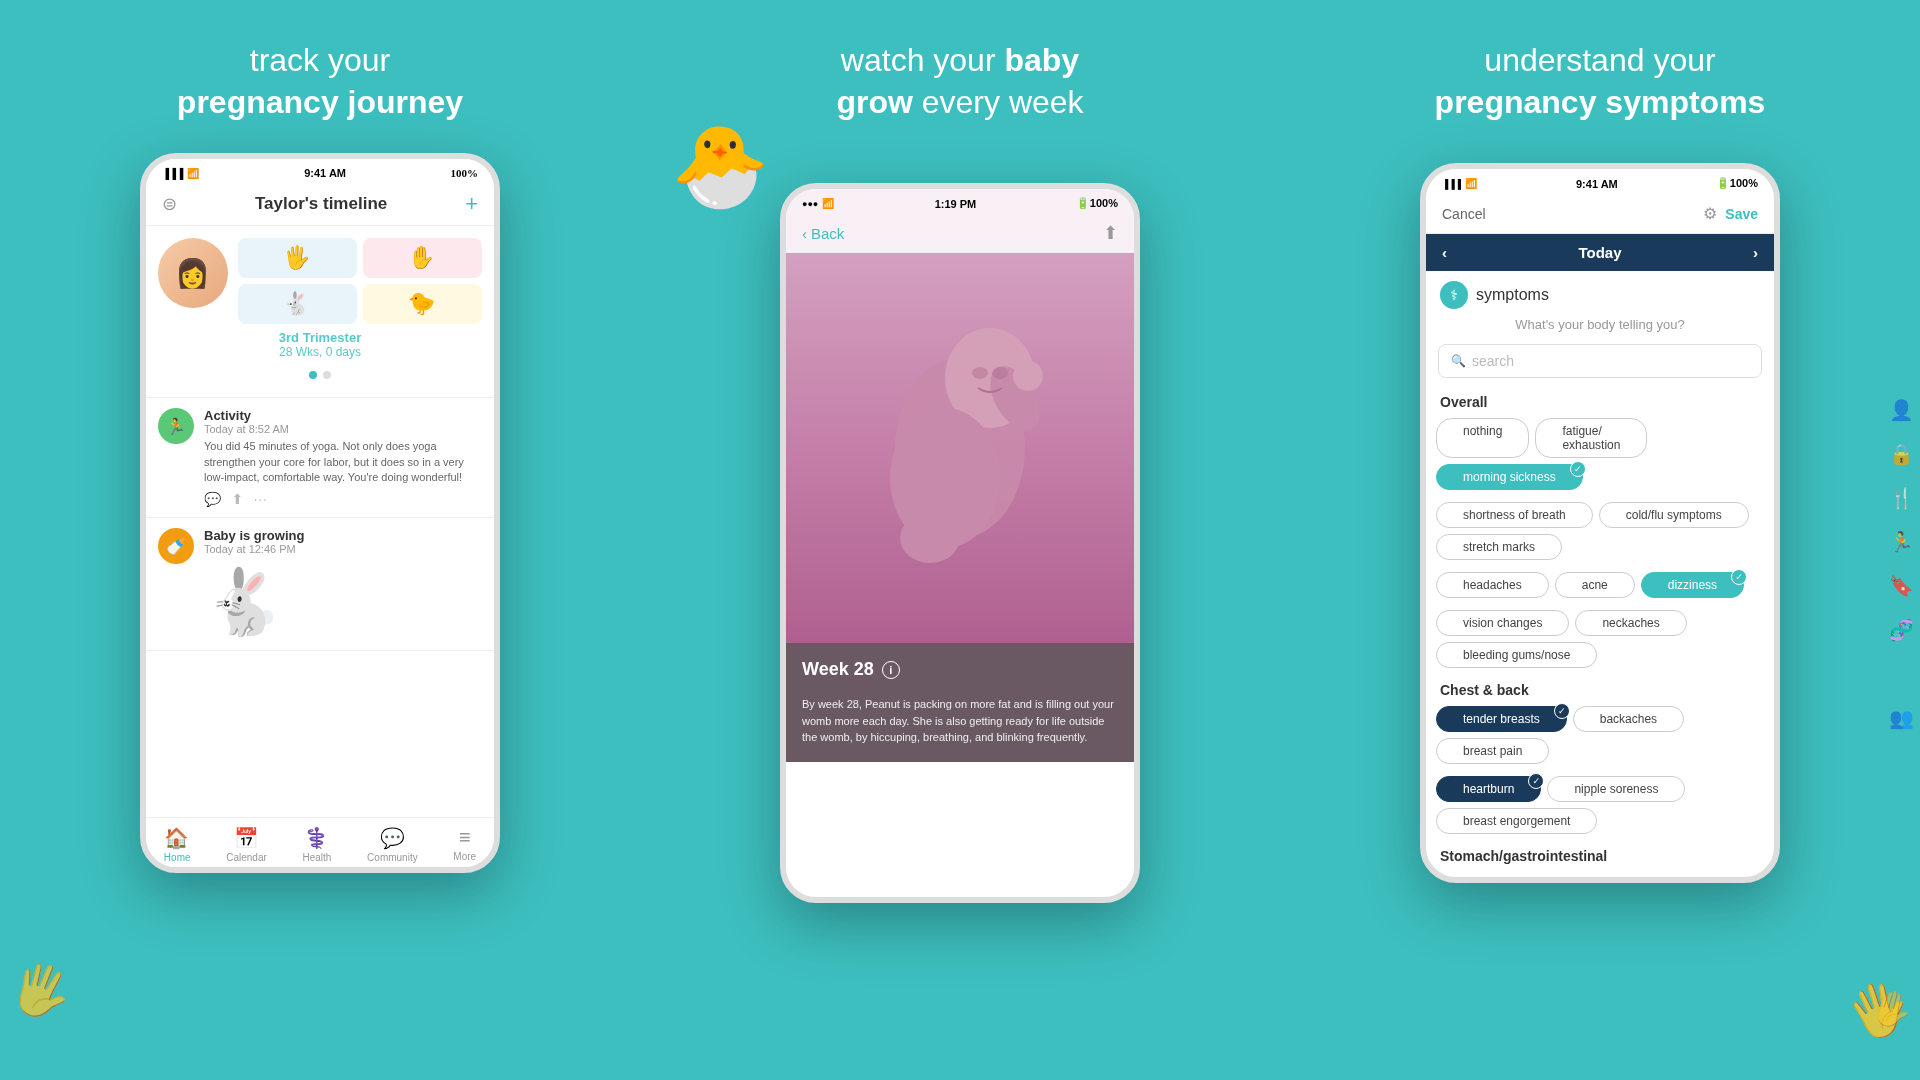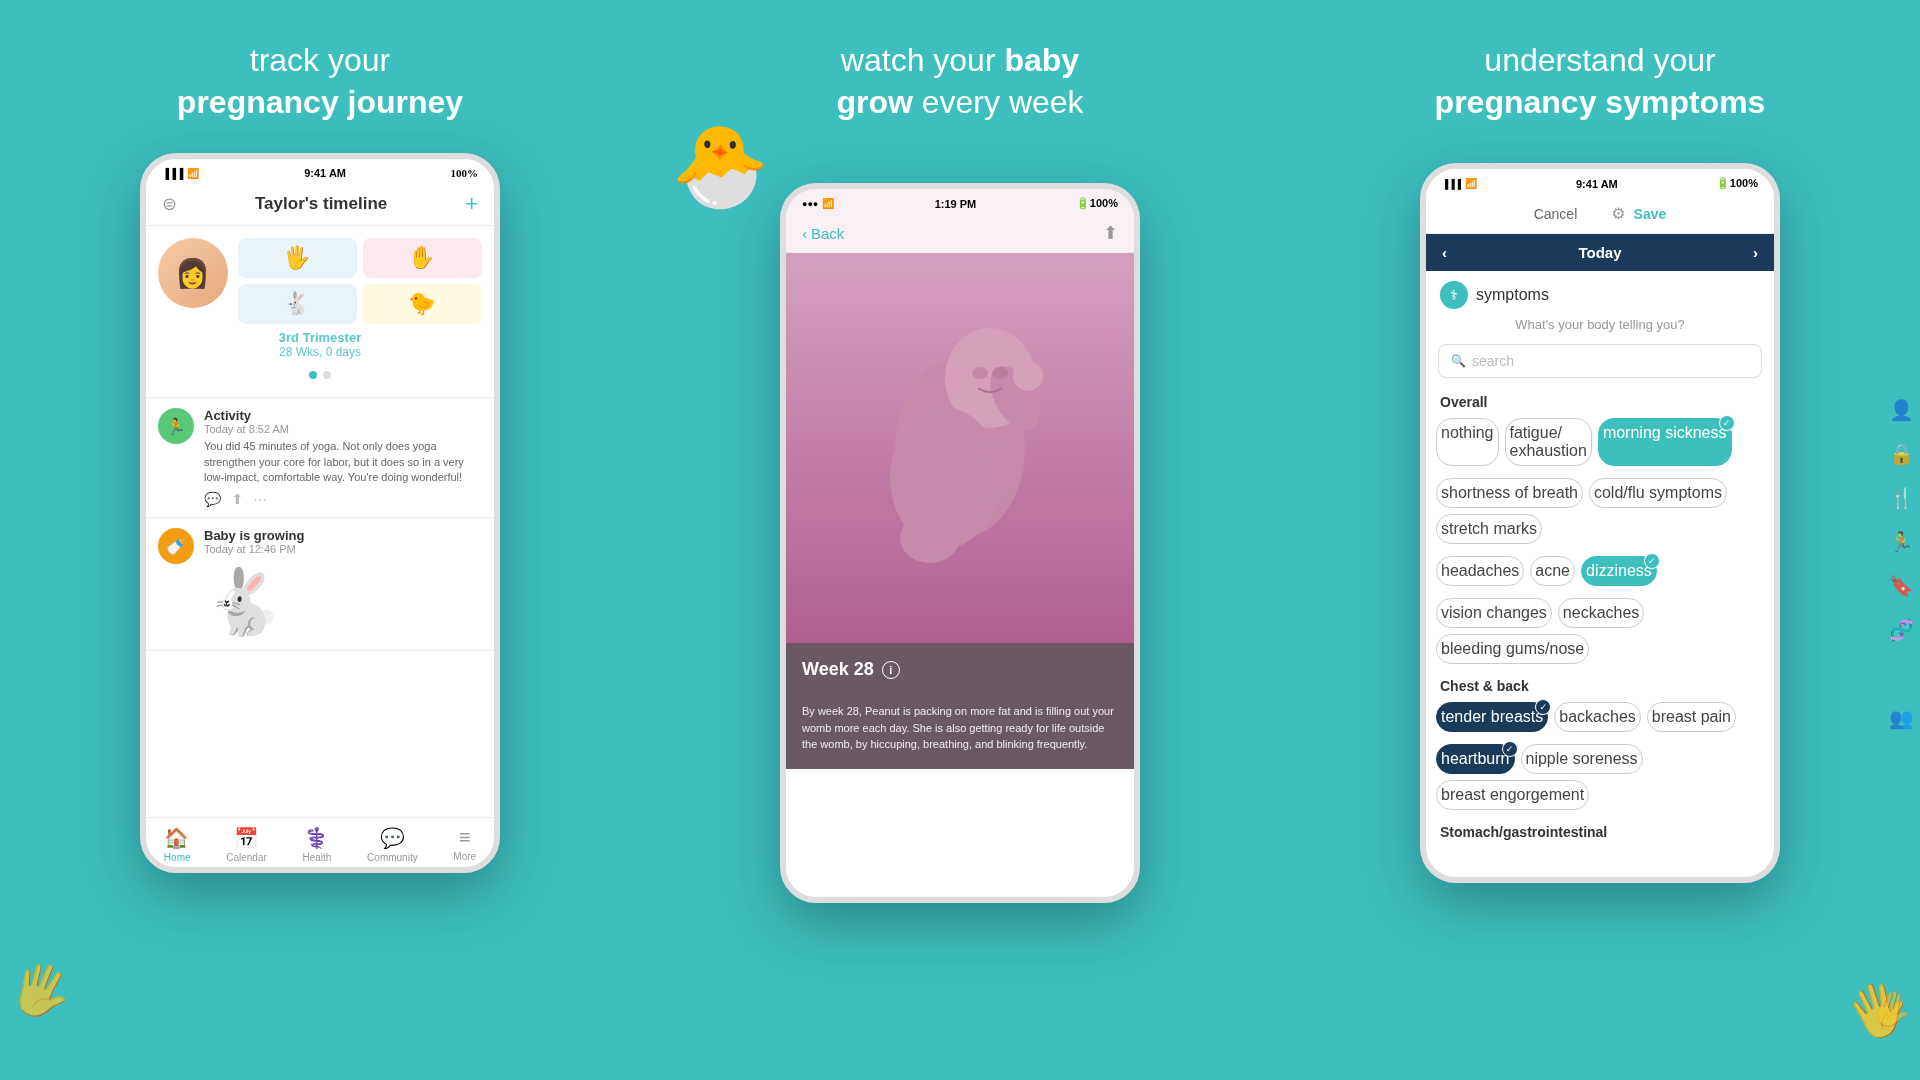--- a/index.html
+++ b/index.html
@@ -218,21 +218,21 @@
       background: rgba(80,60,70,0.85);
       color: white;
       padding: 16px;
     }
     .week-label {
       font-size: 18px;
       font-weight: 600;
       display: flex;
       align-items: center;
       gap: 8px;
-      margin-bottom: 23px;
+      margin-bottom: 16px;
     }
     .info-circle {
       width: 18px;
       height: 18px;
       border-radius: 50%;
       border: 1.5px solid white;
       display: inline-flex;
       align-items: center;
       justify-content: center;
       font-size: 11px;
@@ -251,21 +251,21 @@
       padding: 8px 16px;
       border-bottom: 1px solid #eee;
     }
     .back-btn { color: #3dbfbf; font-size: 15px; display: flex; align-items: center; gap: 4px; }
     .share-icon { font-size: 18px; color: #999; }
 
     
     .symptoms-header {
       display: flex;
       align-items: center;
-      justify-content: center;
+      justify-content: space-between;
       padding: 10px 16px;
       border-bottom: 1px solid #eee;
       gap: 34px;
     }
     .cancel-btn { color: #666; font-size: 14px; }
     .save-btn { color: #3dbfbf; font-size: 14px; font-weight: 600; }
     .gear-icon { font-size: 16px; color: #999; }
 
     .today-nav {
       background: #1a3a5c;
@@ -332,22 +332,22 @@
     }
     .symptom-chips {
       display: flex;
       flex-wrap: wrap;
       gap: 6px;
       padding: 4px 10px 8px;
     }
     .chip {
       border: 1.5px solid #ccc;
       border-radius: 16px;
-      padding: 5px 4px;
-      font-size: 16px;
+      padding: 5px 26px;
+      font-size: 12px;
       color: #444;
       background: white;
       position: relative;
     }
     .chip.selected {
       background: #3dbfbf;
       border-color: #3dbfbf;
       color: white;
     }
     .chip.selected::after {

